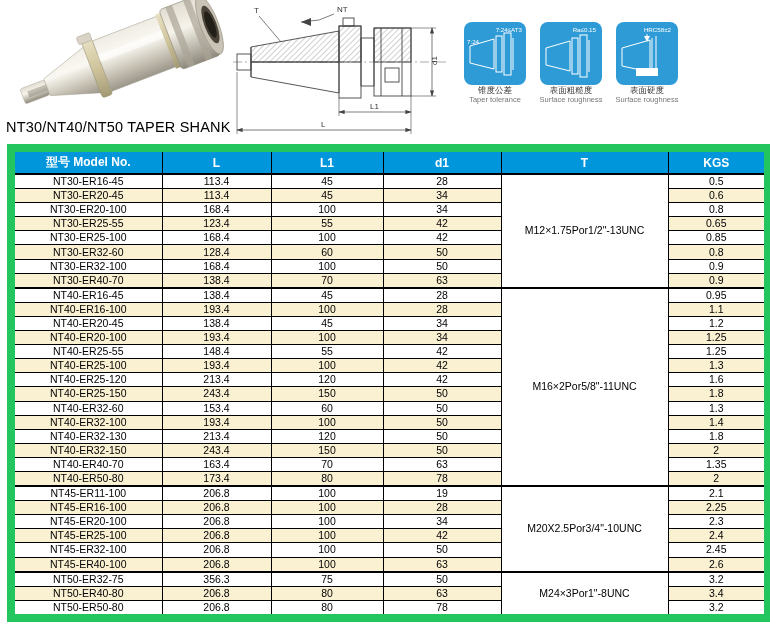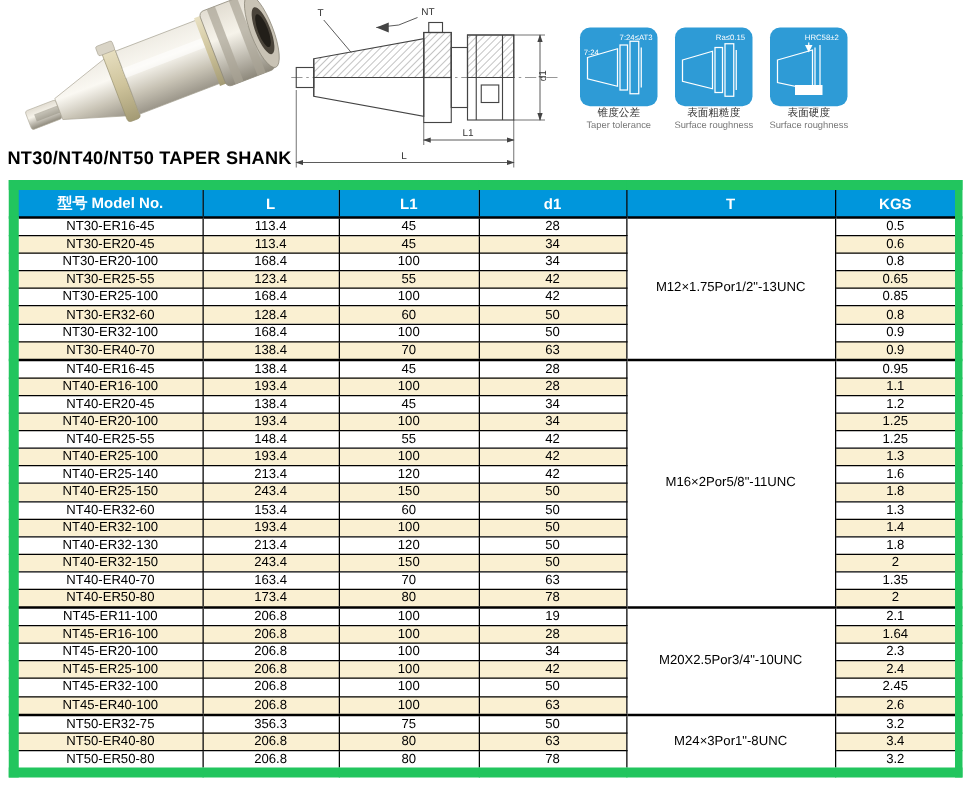--- a/index.html
+++ b/index.html
@@ -11,21 +11,21 @@
   
   #photo{position:absolute;left:8px;top:0;width:220px;height:122px;}
   #drawing{position:absolute;left:229px;top:0;width:230px;height:142px;}
   #features{position:absolute;left:459px;top:22px;width:306px;display:flex;gap:4px;}
   .feature{width:72px;display:flex;flex-direction:column;align-items:center;}
   .fbox{width:62px;height:63px;border-radius:8px;background:#2E9BD6;position:relative;}
   .fbox svg{position:absolute;left:0;top:0;}
   .fzh{font-size:8.5px;color:#333;margin-top:0;line-height:10px;white-space:nowrap;}
   .fen{font-size:7.5px;color:#777;line-height:9px;white-space:nowrap;}
   
-  #title{position:absolute;left:6px;top:119px;font-size:14.5px;font-weight:700;letter-spacing:.2px;}
+  #title{position:absolute;left:6px;top:119px;font-size:14.5px;font-weight:400;letter-spacing:.2px;}
   
   #spec-table{
     position:absolute;left:7px;top:144px;width:757px;
     border-collapse:collapse;table-layout:fixed;
     border:8px solid #22c55e;
   }
   #spec-table th{
     background:#0096DC;color:#fff;font-size:12px;font-weight:bold;
     height:21px;border:1px solid #000;border-bottom:2px solid #000;padding:0;
   }
@@ -319,21 +319,21 @@
         <td>1.25</td>
       </tr>
       <tr class="alt">
         <td>NT40-ER25-100</td>
         <td>193.4</td>
         <td>100</td>
         <td>42</td>
         <td>1.3</td>
       </tr>
       <tr>
-        <td>NT40-ER25-140</td>
+        <td>NT40-ER25-120</td>
         <td>213.4</td>
         <td>120</td>
         <td>42</td>
         <td>1.6</td>
       </tr>
       <tr class="alt">
         <td>NT40-ER25-150</td>
         <td>243.4</td>
         <td>150</td>
         <td>50</td>
@@ -387,21 +387,21 @@
         <td>100</td>
         <td>19</td>
         <td rowspan="6" class="tcell">M20X2.5Por3/4"-10UNC</td>
         <td>2.1</td>
       </tr>
       <tr class="alt">
         <td>NT45-ER16-100</td>
         <td>206.8</td>
         <td>100</td>
         <td>28</td>
-        <td>1.64</td>
+        <td>2.25</td>
       </tr>
       <tr>
         <td>NT45-ER20-100</td>
         <td>206.8</td>
         <td>100</td>
         <td>34</td>
         <td>2.3</td>
       </tr>
       <tr class="alt">
         <td>NT45-ER25-100</td>

